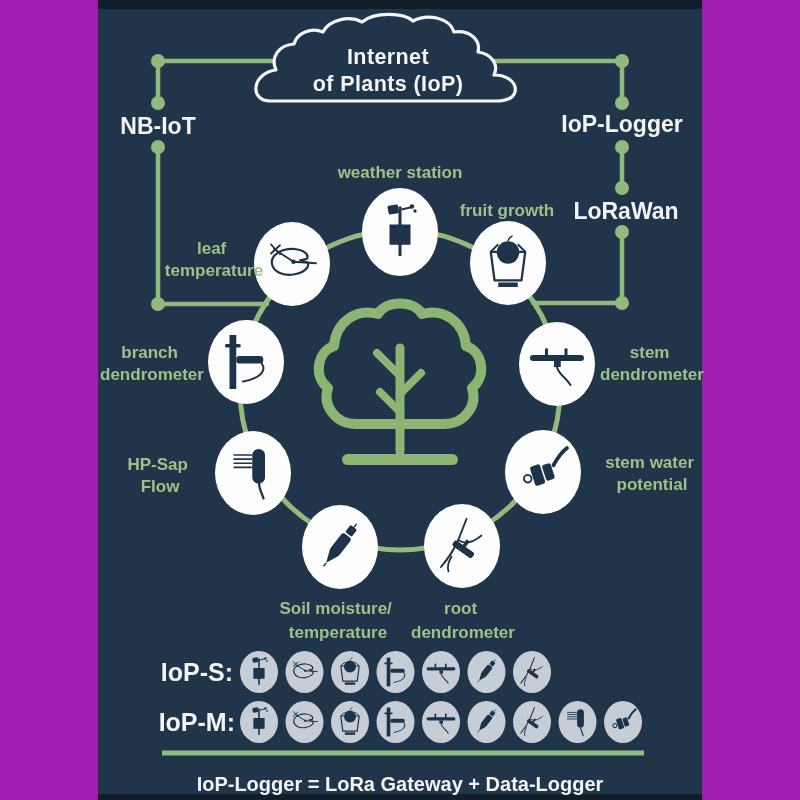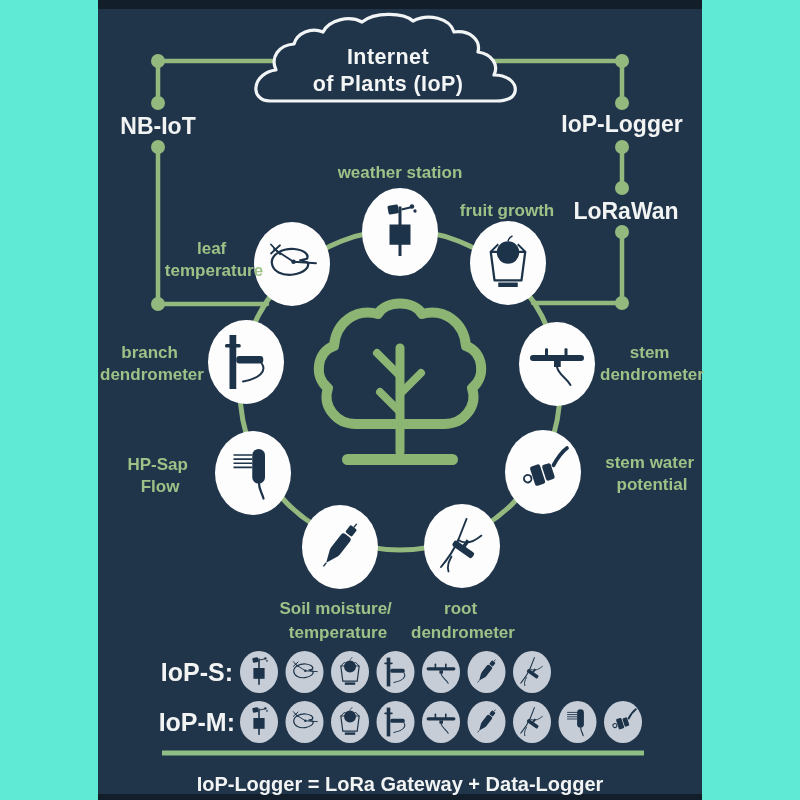--- a/index.html
+++ b/index.html
@@ -1,16 +1,16 @@
 <!DOCTYPE html>
 <html><head>
 <meta charset="utf-8">
 <style>
   html,body{margin:0;padding:0;background:#ffffff;}
-  .stage{position:relative;width:800px;height:800px;margin:0 auto;background:#5eead4;overflow:hidden;}
+  .stage{position:relative;width:800px;height:800px;margin:0 auto;background:#a21caf;overflow:hidden;}
   svg{display:block;}
   .h-label{fill:#f2f4f4;font:bold 23px "Liberation Sans",sans-serif;text-anchor:middle;}
   .cloud-text{fill:#f4f6f6;font:bold 21.5px "Liberation Sans",sans-serif;text-anchor:middle;letter-spacing:.4px;}
   .sensor-label{fill:#9dc287;font:bold 17px "Liberation Sans",sans-serif;text-anchor:middle;}
   .kit-label{fill:#f2f4f4;font:bold 25px "Liberation Sans",sans-serif;text-anchor:end;}
   .footer-text{fill:#f2f4f4;font:bold 20px "Liberation Sans",sans-serif;text-anchor:middle;}
   .g-line{stroke:#93b97e;stroke-width:4.5;fill:none;stroke-linecap:round;}
   .g-dot{fill:#93b97e;}
   .ring{stroke:#93b97e;stroke-width:5;fill:none;}
   .sensor-circle{fill:#fcfdfc;}

